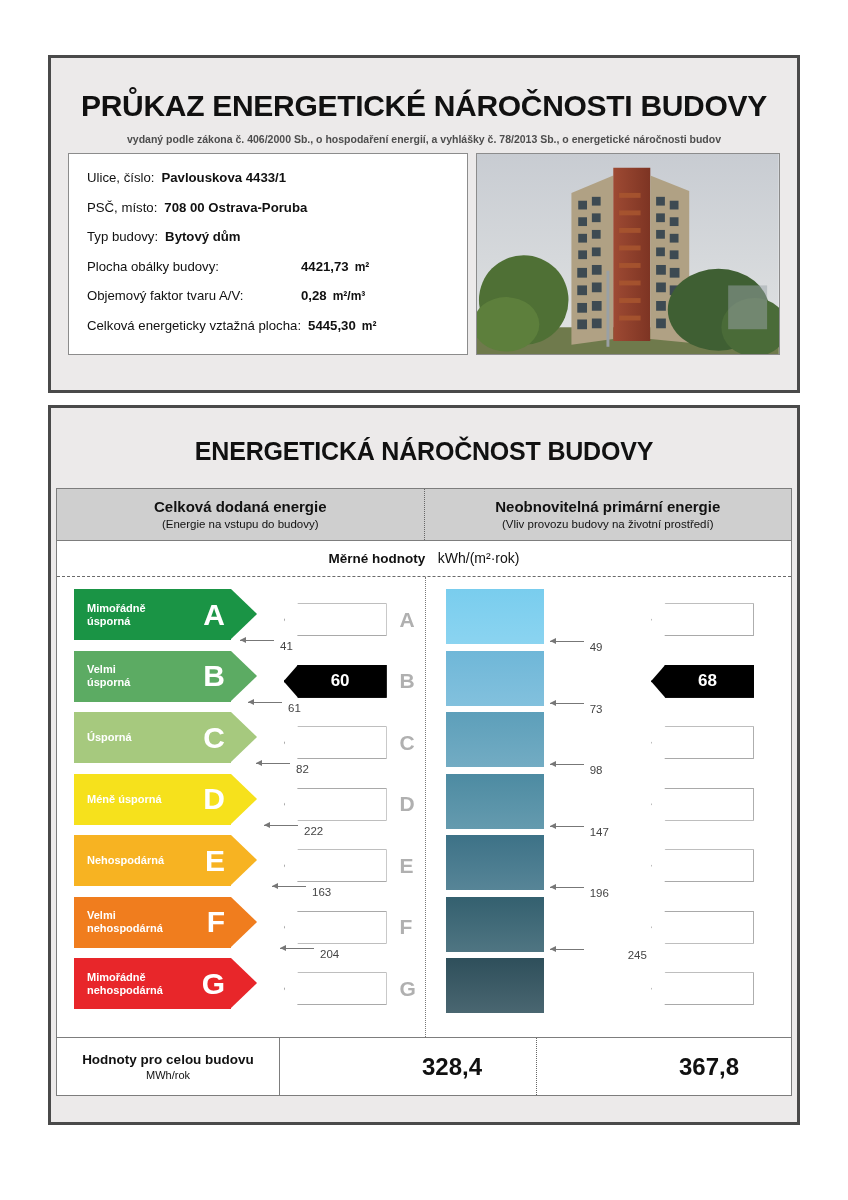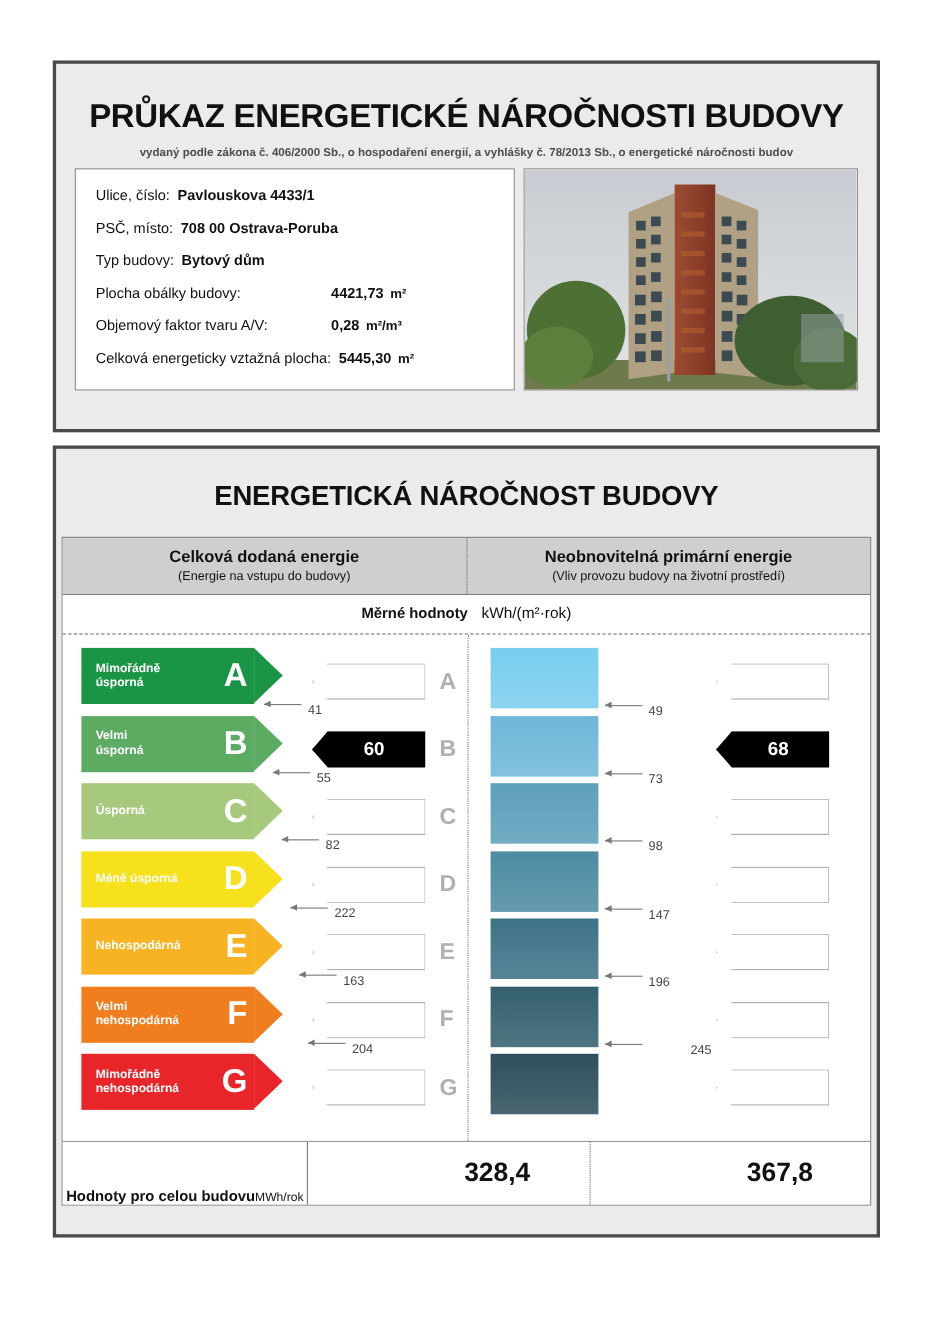--- a/index.html
+++ b/index.html
@@ -145,21 +145,21 @@
 
   
   .blue-row { height: 61.5px; position: relative; }
   .blue-block { width: 98px; height: 55px; }
 
   .footer-row {
     display: flex; border-top: 1px solid #7d7d7d; height: 58px; background: #fff;
   }
   .f-label {
     width: 223px; border-right: 1px solid #7d7d7d;
-    display: flex; align-items: flex-end; justify-content: center;
+    display: flex; flex-direction: column; align-items: center; justify-content: center;
   }
   .f-label b { font-size: 13.5px; }
   .f-label span { font-size: 11px; margin-top: 2px; }
   .f-val {
     flex: 1; display: flex; align-items: center; justify-content: flex-end;
     font-size: 24px; font-weight: bold; padding-right: 52px;
   }
   .f-val.left { border-right: 1px dotted #666; padding-right: 54px; }
 </style>
 </head>
@@ -313,21 +313,21 @@
               <span>41</span>
             </div>
             <div class="band-row">
               <div class="band" style="--bc: #5cab63; background: rgb(92, 171, 99);">
                 <div class="band-txt">Velmi<br>úsporná</div>
                 <div class="band-letter">B</div>
               </div>
             </div>
             <div class="boundary" style="top: 112.5px; left: 191px;">
               <span class="arr"></span>
-              <span>55</span>
+              <span>61</span>
             </div>
             <div class="band-row">
               <div class="band" style="--bc: #a6c97e; background: rgb(166, 201, 126);">
                 <div class="band-txt">Úsporná</div>
                 <div class="band-letter">C</div>
               </div>
             </div>
             <div class="boundary" style="top: 174px; left: 199px;">
               <span class="arr"></span>
               <span>82</span>

